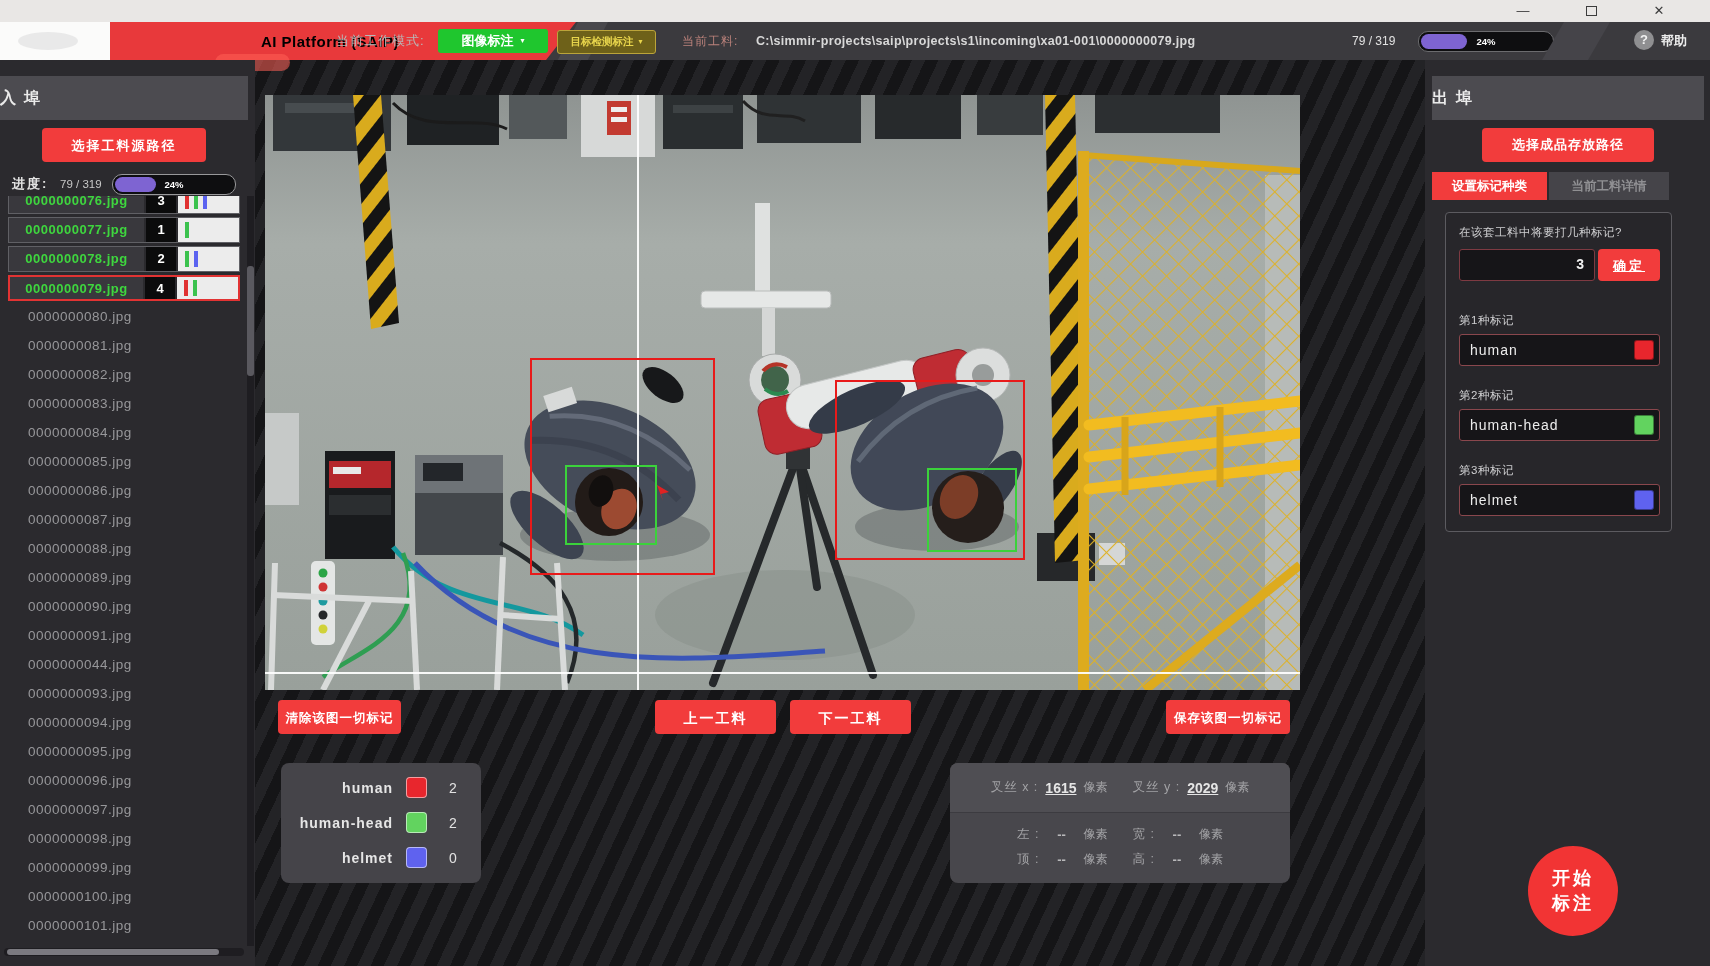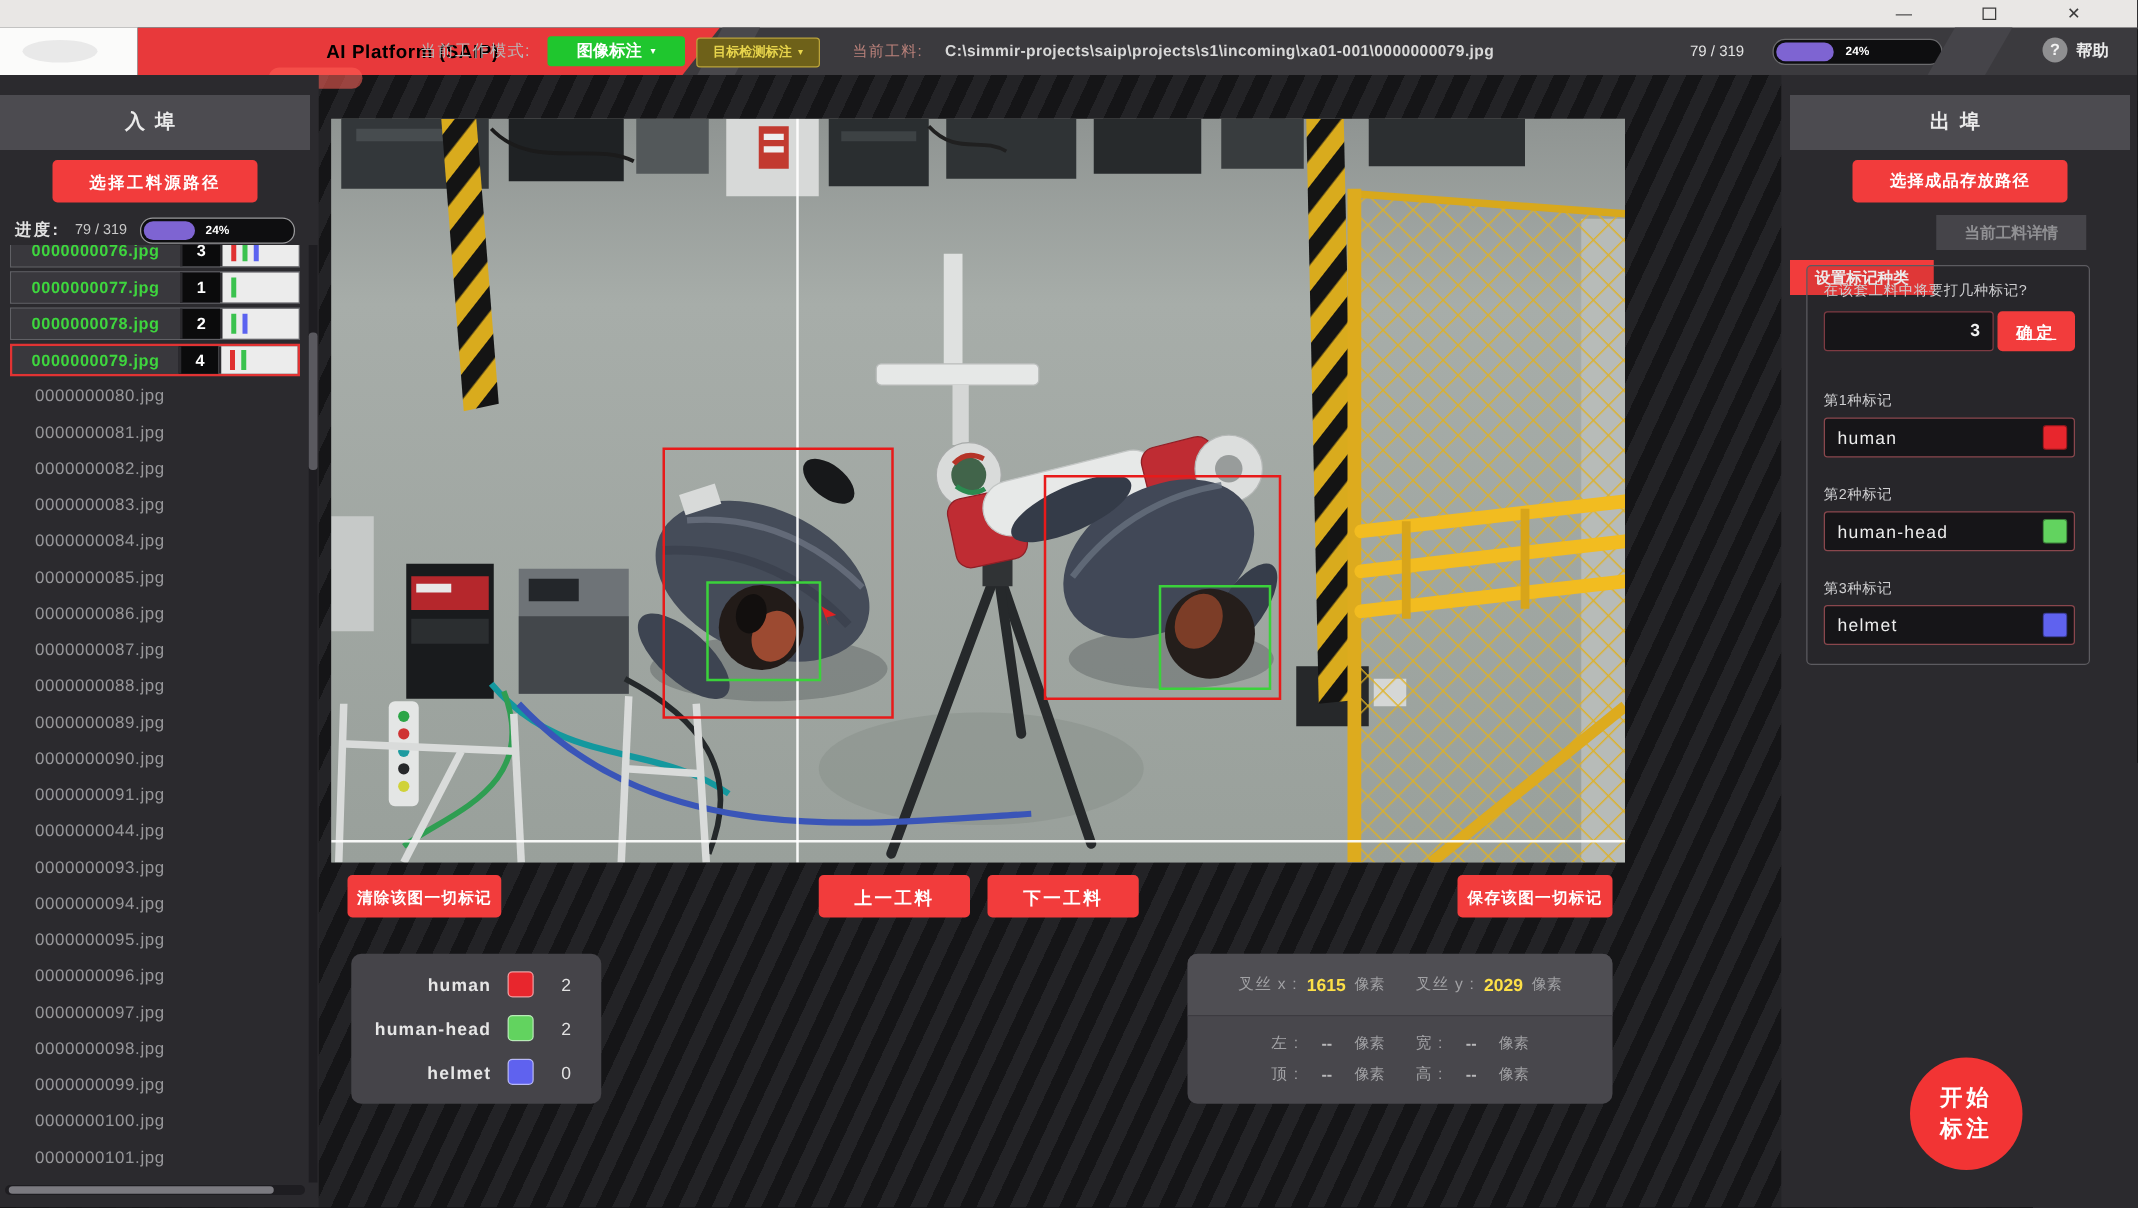--- a/index.html
+++ b/index.html
@@ -39,21 +39,21 @@
   .pill-pct{position:absolute;left:0;top:0;width:100%;height:100%;text-align:center;line-height:19px;font-size:9.5px;color:#fff;font-weight:bold;}
   .hdr-diag{left:1564px;top:0;width:46px;height:38px;background:#454449;transform:skewX(-30deg);transform-origin:top left;}
   .help-icon{left:1634px;top:8px;width:20px;height:20px;border-radius:50%;background:#8f8f91;color:#f2f2f2;
              text-align:center;line-height:20px;font-size:13px;font-weight:bold;cursor:pointer;}
   .help-label{left:1661px;top:0;height:38px;line-height:38px;font-size:13px;font-weight:bold;color:#ececec;cursor:pointer;}
 
   
   .sidebar{top:60px;height:906px;background:#2b2a2e;}
   .sb-left{left:0;width:255px;}
   .sb-right{left:1425px;width:285px;}
-  .sb-bar{height:44px;background:#4c4b50;text-align:center;line-height:44px;font-size:16px;font-weight:bold;color:#eaeaea;letter-spacing:8px;}
+  .sb-bar{height:44px;background:#4c4b50;line-height:44px;font-size:16px;font-weight:bold;color:#eaeaea;letter-spacing:8px;}
   .btn-red{background:#f23c3c;border-radius:4px;color:#fff;font-weight:bold;text-align:center;cursor:pointer;border:none;}
   .sb-select{left:42px;top:68px;width:164px;height:34px;line-height:34px;font-size:13px;letter-spacing:2px;}
   .prog-label{left:12px;top:108px;height:32px;line-height:32px;font-size:13px;font-weight:bold;color:#e2e2e2;letter-spacing:2px;}
   .prog-text{left:60px;top:108px;height:32px;line-height:32px;font-size:11.5px;color:#c8c8c8;}
   .sb-pill{left:112px;top:114px;width:122px;height:19px;border-color:#98989a;}
 
   .file-list{left:0;top:136px;width:246px;height:750px;overflow:hidden;}
   .file-list > :first-child{margin-top:-8px;}
   .file-row{margin:0 6px 3px 8px;height:26px;display:flex;background:#343338;border:1px solid #606065;box-sizing:border-box;cursor:pointer;}
   .file-row.selected{border:2px solid #e23333;}
@@ -82,30 +82,30 @@
   .legend{left:281px;top:763px;width:200px;height:120px;background:#454449;border-radius:8px;padding-top:7px;box-sizing:border-box;}
   .legend-row{display:flex;align-items:center;height:35px;}
   .ll{width:112px;text-align:right;font-size:14px;font-weight:bold;color:#e6e6e6;letter-spacing:1px;}
   .lsw{width:21px;height:21px;border-radius:4px;margin-left:13px;border:1.5px solid rgba(255,255,255,.55);box-sizing:border-box;}
   .lc{margin-left:22px;font-size:14px;color:#e2e2e2;}
 
   
   .coords{left:950px;top:763px;width:340px;height:120px;background:#48474c;border-radius:8px;overflow:hidden;}
   .coords-top{height:49px;background:#4f4e53;border-bottom:1px solid #3c3b40;display:flex;align-items:center;justify-content:center;gap:7px;}
   .clab{font-size:12.5px;color:#a2a2a5;letter-spacing:1px;}
-  .cval{font-size:14px;font-weight:bold;color:#fde047;}
+  .cval{font-size:14px;font-weight:bold;color:#e5e5e5;text-decoration:underline;}
   .cunit{font-size:12px;color:#a2a2a5;margin-right:18px;}
   .coords-bottom{padding-top:9px;}
   .crow{display:flex;align-items:center;justify-content:center;height:25px;gap:7px;}
   .cdash{font-size:13px;font-weight:bold;color:#b8b8ba;width:30px;text-align:center;}
 
   
   .tabs{position:absolute;left:7px;top:112px;display:flex;gap:2px;}
   .tab{height:28px;line-height:28px;text-align:center;font-size:12.5px;font-weight:bold;cursor:pointer;}
-  .tab.active{width:115px;background:#f23c3c;color:#fff;margin-top:36px;}
+  .tab.active{width:115px;background:#f23c3c;color:#fff;}
   .tab.inactive{width:120px;background:#454449;color:#909093;}
   .panel{left:20px;top:152px;width:227px;height:320px;border:1px solid #5c5b60;border-radius:4px;background:rgba(0,0,0,.08);box-sizing:border-box;padding-left:32px;}
   .question{position:absolute;left:13px;top:12px;font-size:11.5px;color:#cfcfd1;letter-spacing:.5px;}
   .qrow{position:absolute;left:13px;top:36px;width:201px;height:32px;display:flex;gap:3px;}
   .qinput{flex:1;background:#161518;border:1.5px solid #7e3a42;border-radius:3px;color:#f0f0f0;
           font-size:14px;font-weight:bold;text-align:right;line-height:28px;padding-right:10px;box-sizing:border-box;cursor:text;}
   .qbtn{width:62px;height:32px;line-height:32px;font-size:13px;letter-spacing:3px;text-decoration:underline;}
   .label-fields{position:absolute;left:13px;top:100px;width:201px;}
   .lf-title{font-size:11.5px;color:#cfcfd1;margin-bottom:6px;letter-spacing:.5px;}
   .lf-field{height:30px;background:#161518;border:1.5px solid #8a474d;border-radius:3px;display:flex;align-items:center;margin-bottom:22px;cursor:text;}

